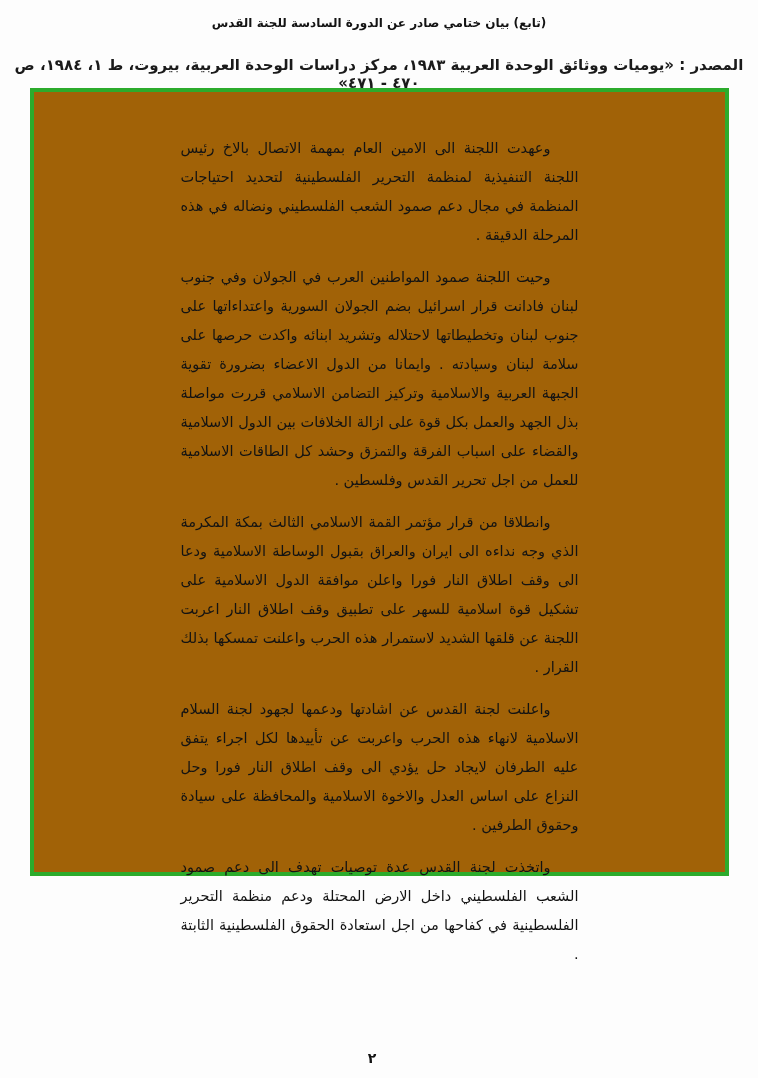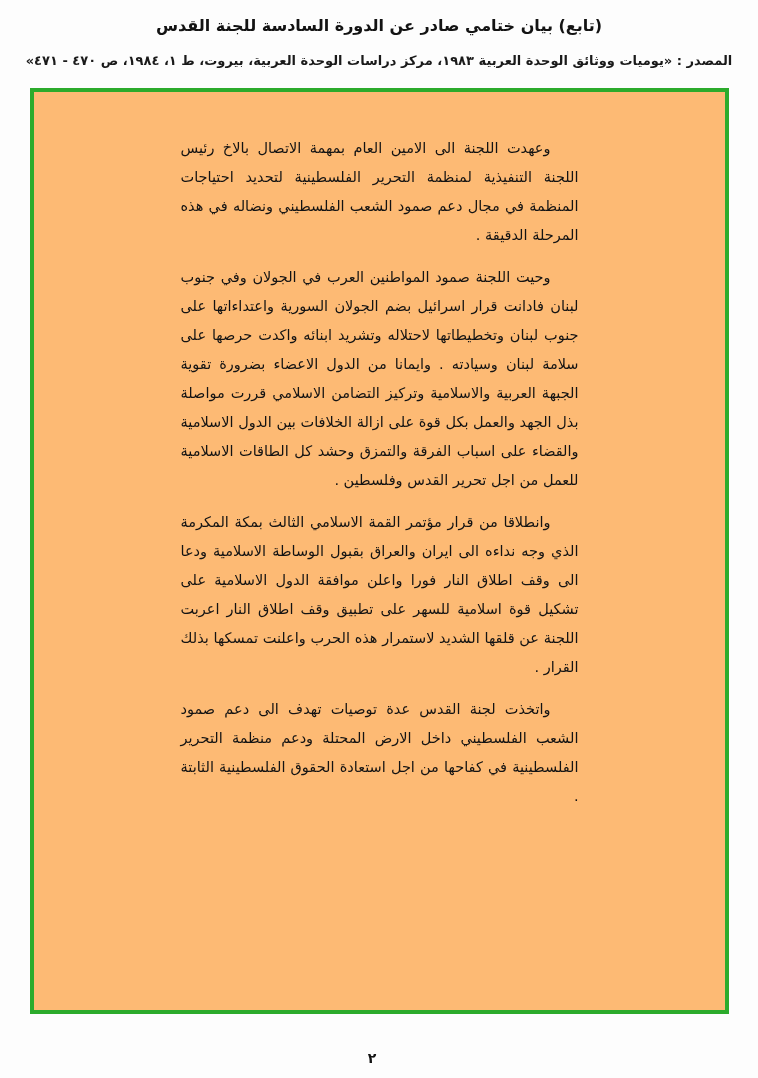--- a/index.html
+++ b/index.html
@@ -19,39 +19,39 @@
   }
   .header {
     position: absolute;
     top: 16px;
     left: 0;
     right: 0;
     text-align: center;
     direction: rtl;
   }
   .doc-title {
-    font-size: 16px;
+    font-size: 12px;
     font-weight: bold;
     letter-spacing: 0.2px;
   }
   .doc-source {
-    margin-top: 18px;
-    font-size: 13px;
+    margin-top: 26px;
+    font-size: 15px;
     font-weight: bold;
     color: #1a1a1a;
   }
   .frame {
     position: absolute;
     left: 30px;
     top: 88px;
     width: 699px;
-    height: 926px;
+    height: 788px;
     box-sizing: border-box;
     border: 4px solid var(--border-green, #2cab2c);
-    background: #fdba74;
+    background: #a16207;
   }
   .text-column {
     direction: rtl;
     width: 398px;
     margin: 42px auto 0 auto;
     text-align: justify;
     font-size: 14.5px;
     line-height: 29px;
   }
   .text-column p {
@@ -77,19 +77,20 @@
   <div class="header">
     <div class="doc-title">(تابع) بيان ختامي صادر عن الدورة السادسة للجنة القدس</div>
     <div class="doc-source">المصدر :  «يوميات ووثائق الوحدة العربية ١٩٨٣، مركز دراسات الوحدة العربية، بيروت، ط ١، ١٩٨٤، ص ٤٧٠ - ٤٧١»</div>
   </div>
 
   <div class="frame">
     <div class="text-column">
         <p>وعهدت اللجنة الى الامين العام بمهمة الاتصال بالاخ رئيس اللجنة التنفيذية لمنظمة التحرير الفلسطينية لتحديد احتياجات المنظمة في مجال دعم صمود الشعب الفلسطيني ونضاله في هذه المرحلة الدقيقة .</p>
         <p>وحيت اللجنة صمود المواطنين العرب في الجولان وفي جنوب لبنان فادانت قرار اسرائيل بضم الجولان السورية واعتداءاتها على جنوب لبنان وتخطيطاتها لاحتلاله وتشريد ابنائه واكدت حرصها على سلامة لبنان وسيادته . وايمانا من الدول الاعضاء بضرورة تقوية الجبهة العربية والاسلامية وتركيز التضامن الاسلامي قررت مواصلة بذل الجهد والعمل بكل قوة على ازالة الخلافات بين الدول الاسلامية والقضاء على اسباب الفرقة والتمزق وحشد كل الطاقات الاسلامية للعمل من اجل تحرير القدس وفلسطين .</p>
         <p>وانطلاقا من قرار مؤتمر القمة الاسلامي الثالث بمكة المكرمة الذي وجه نداءه الى ايران والعراق بقبول الوساطة الاسلامية ودعا الى وقف اطلاق النار فورا واعلن موافقة الدول الاسلامية على تشكيل قوة اسلامية للسهر على تطبيق وقف اطلاق النار اعربت اللجنة عن قلقها الشديد لاستمرار هذه الحرب واعلنت تمسكها بذلك القرار .</p>
+        <p>واعلنت لجنة القدس عن اشادتها ودعمها لجهود لجنة السلام الاسلامية لانهاء هذه الحرب واعربت عن تأييدها لكل اجراء يتفق عليه الطرفان لايجاد حل يؤدي الى وقف اطلاق النار فورا وحل النزاع على اساس العدل والاخوة الاسلامية والمحافظة على سيادة وحقوق الطرفين .</p>
         <p>واتخذت لجنة القدس عدة توصيات تهدف الى دعم صمود الشعب الفلسطيني داخل الارض المحتلة ودعم منظمة التحرير الفلسطينية في كفاحها من اجل استعادة الحقوق الفلسطينية الثابتة .</p>
       </div>
   </div>
 
   <div class="page-number">٢</div>
 
 </div>
 
 </body></html>

